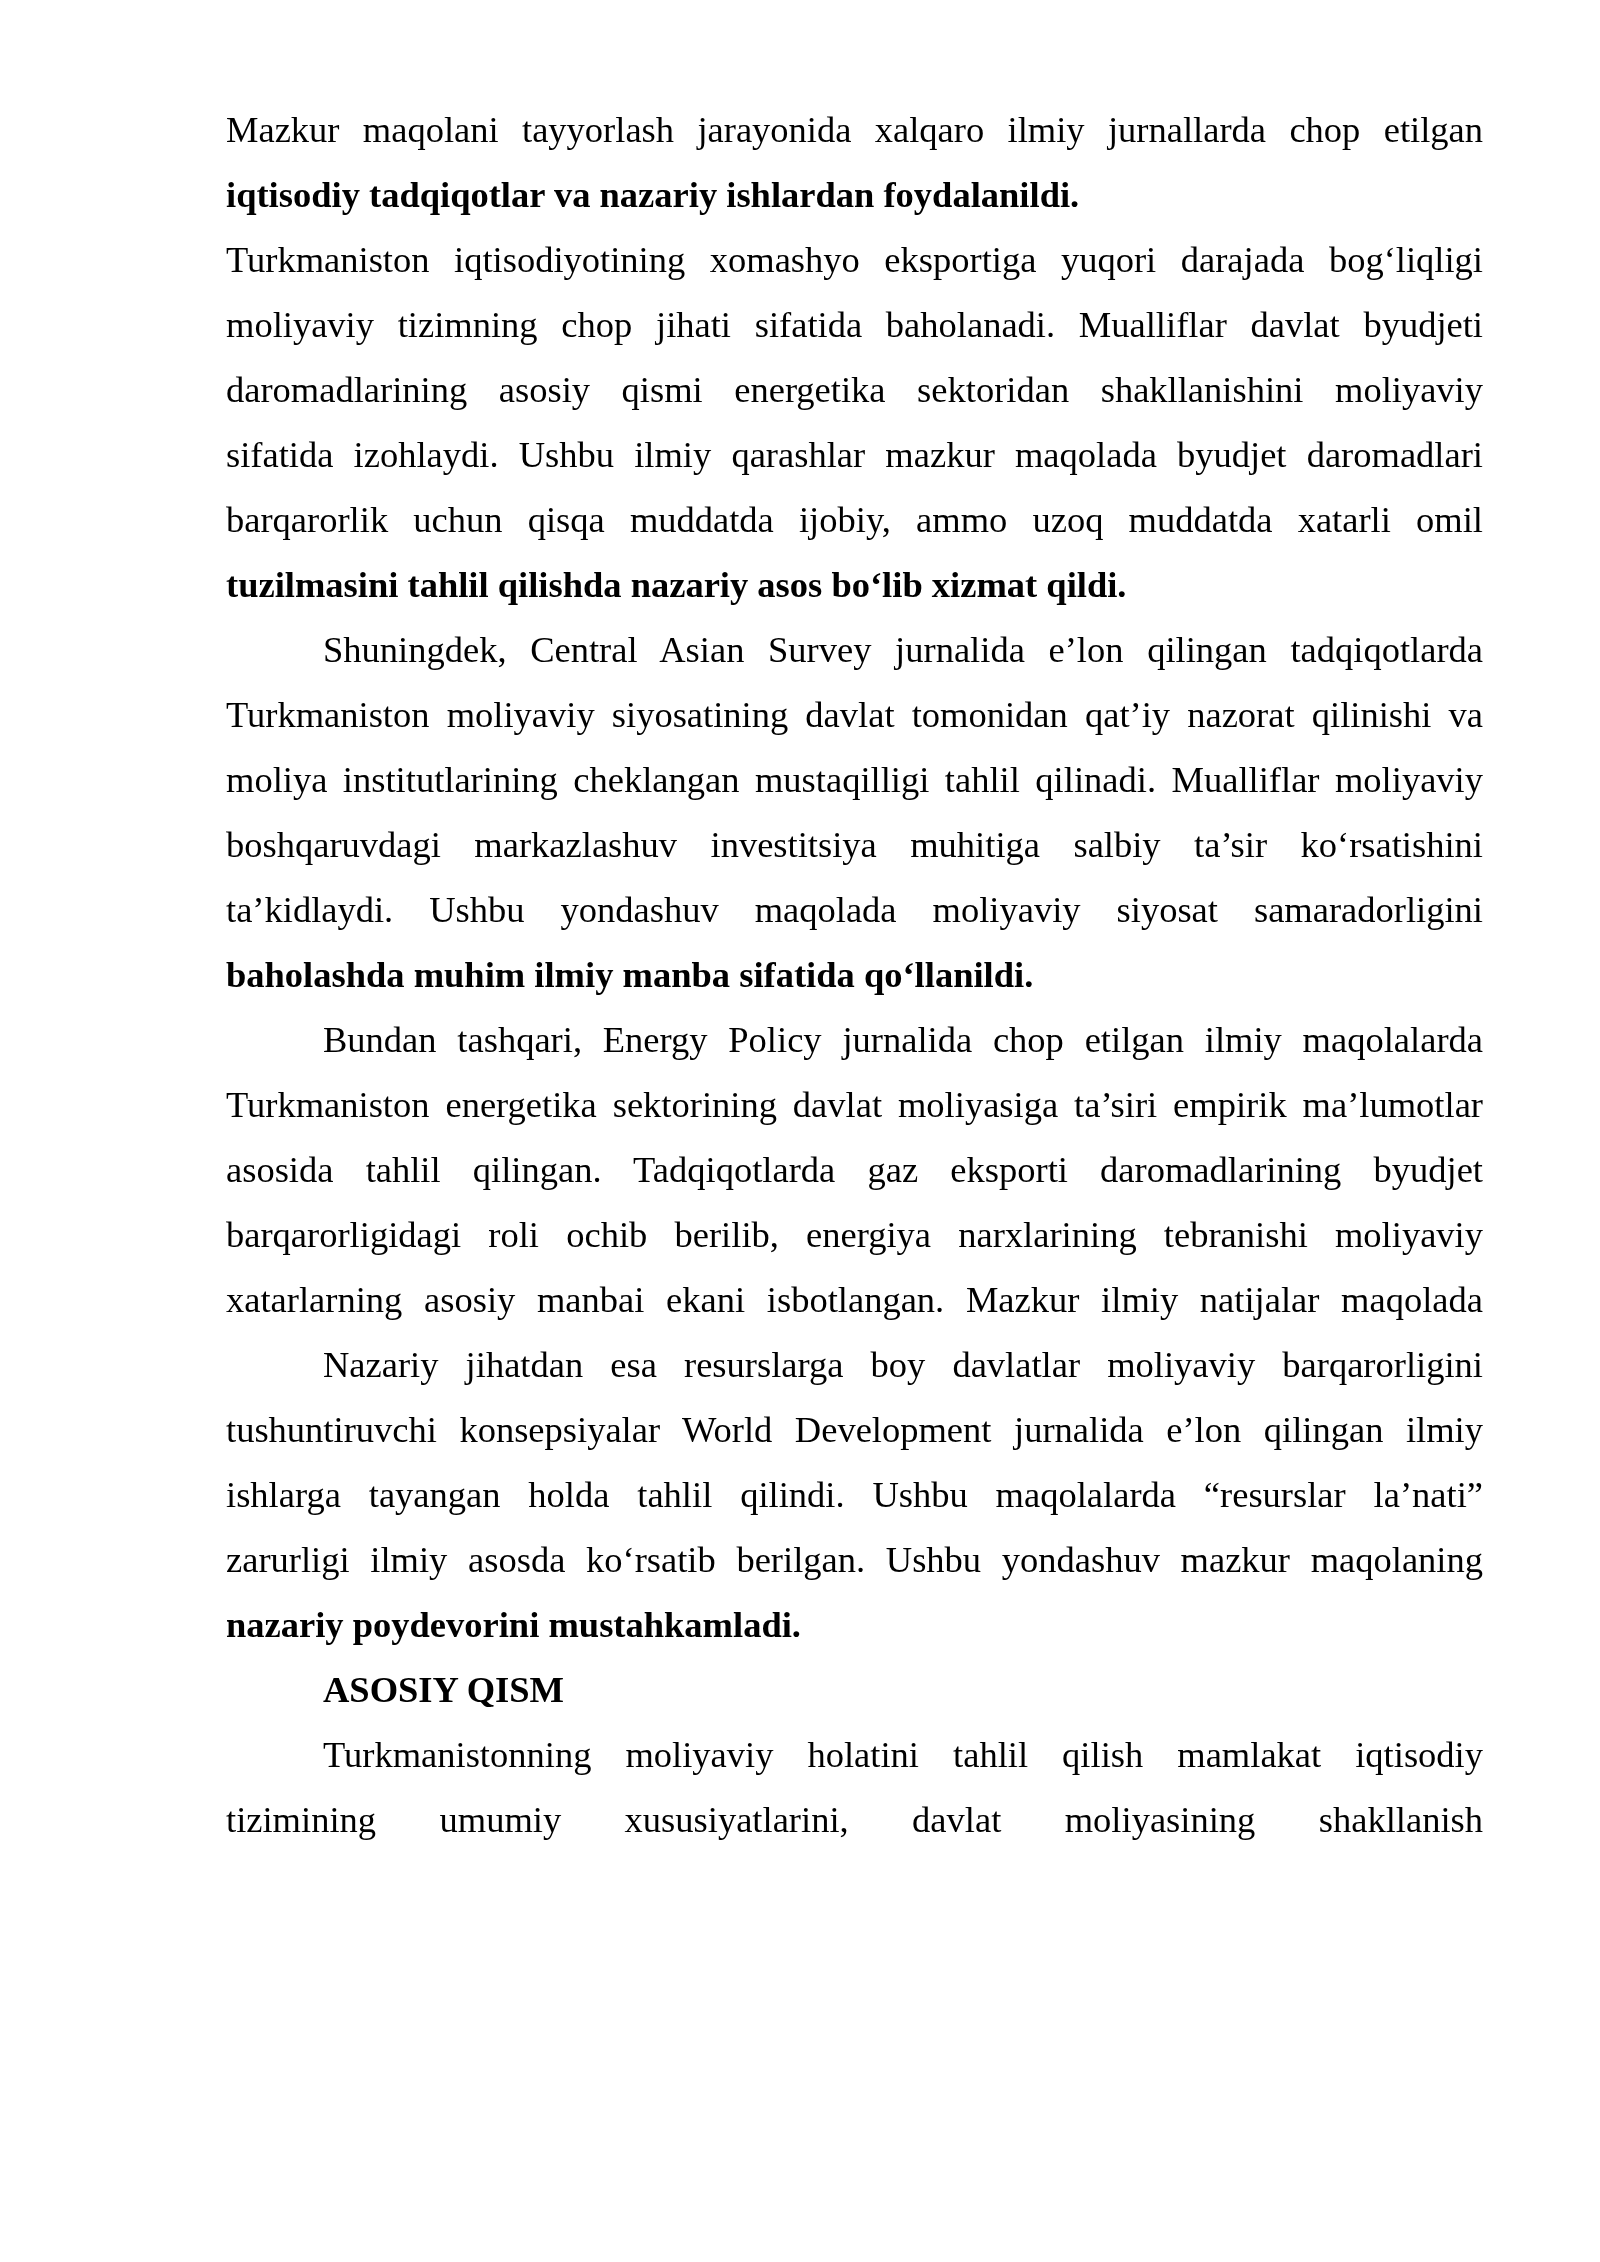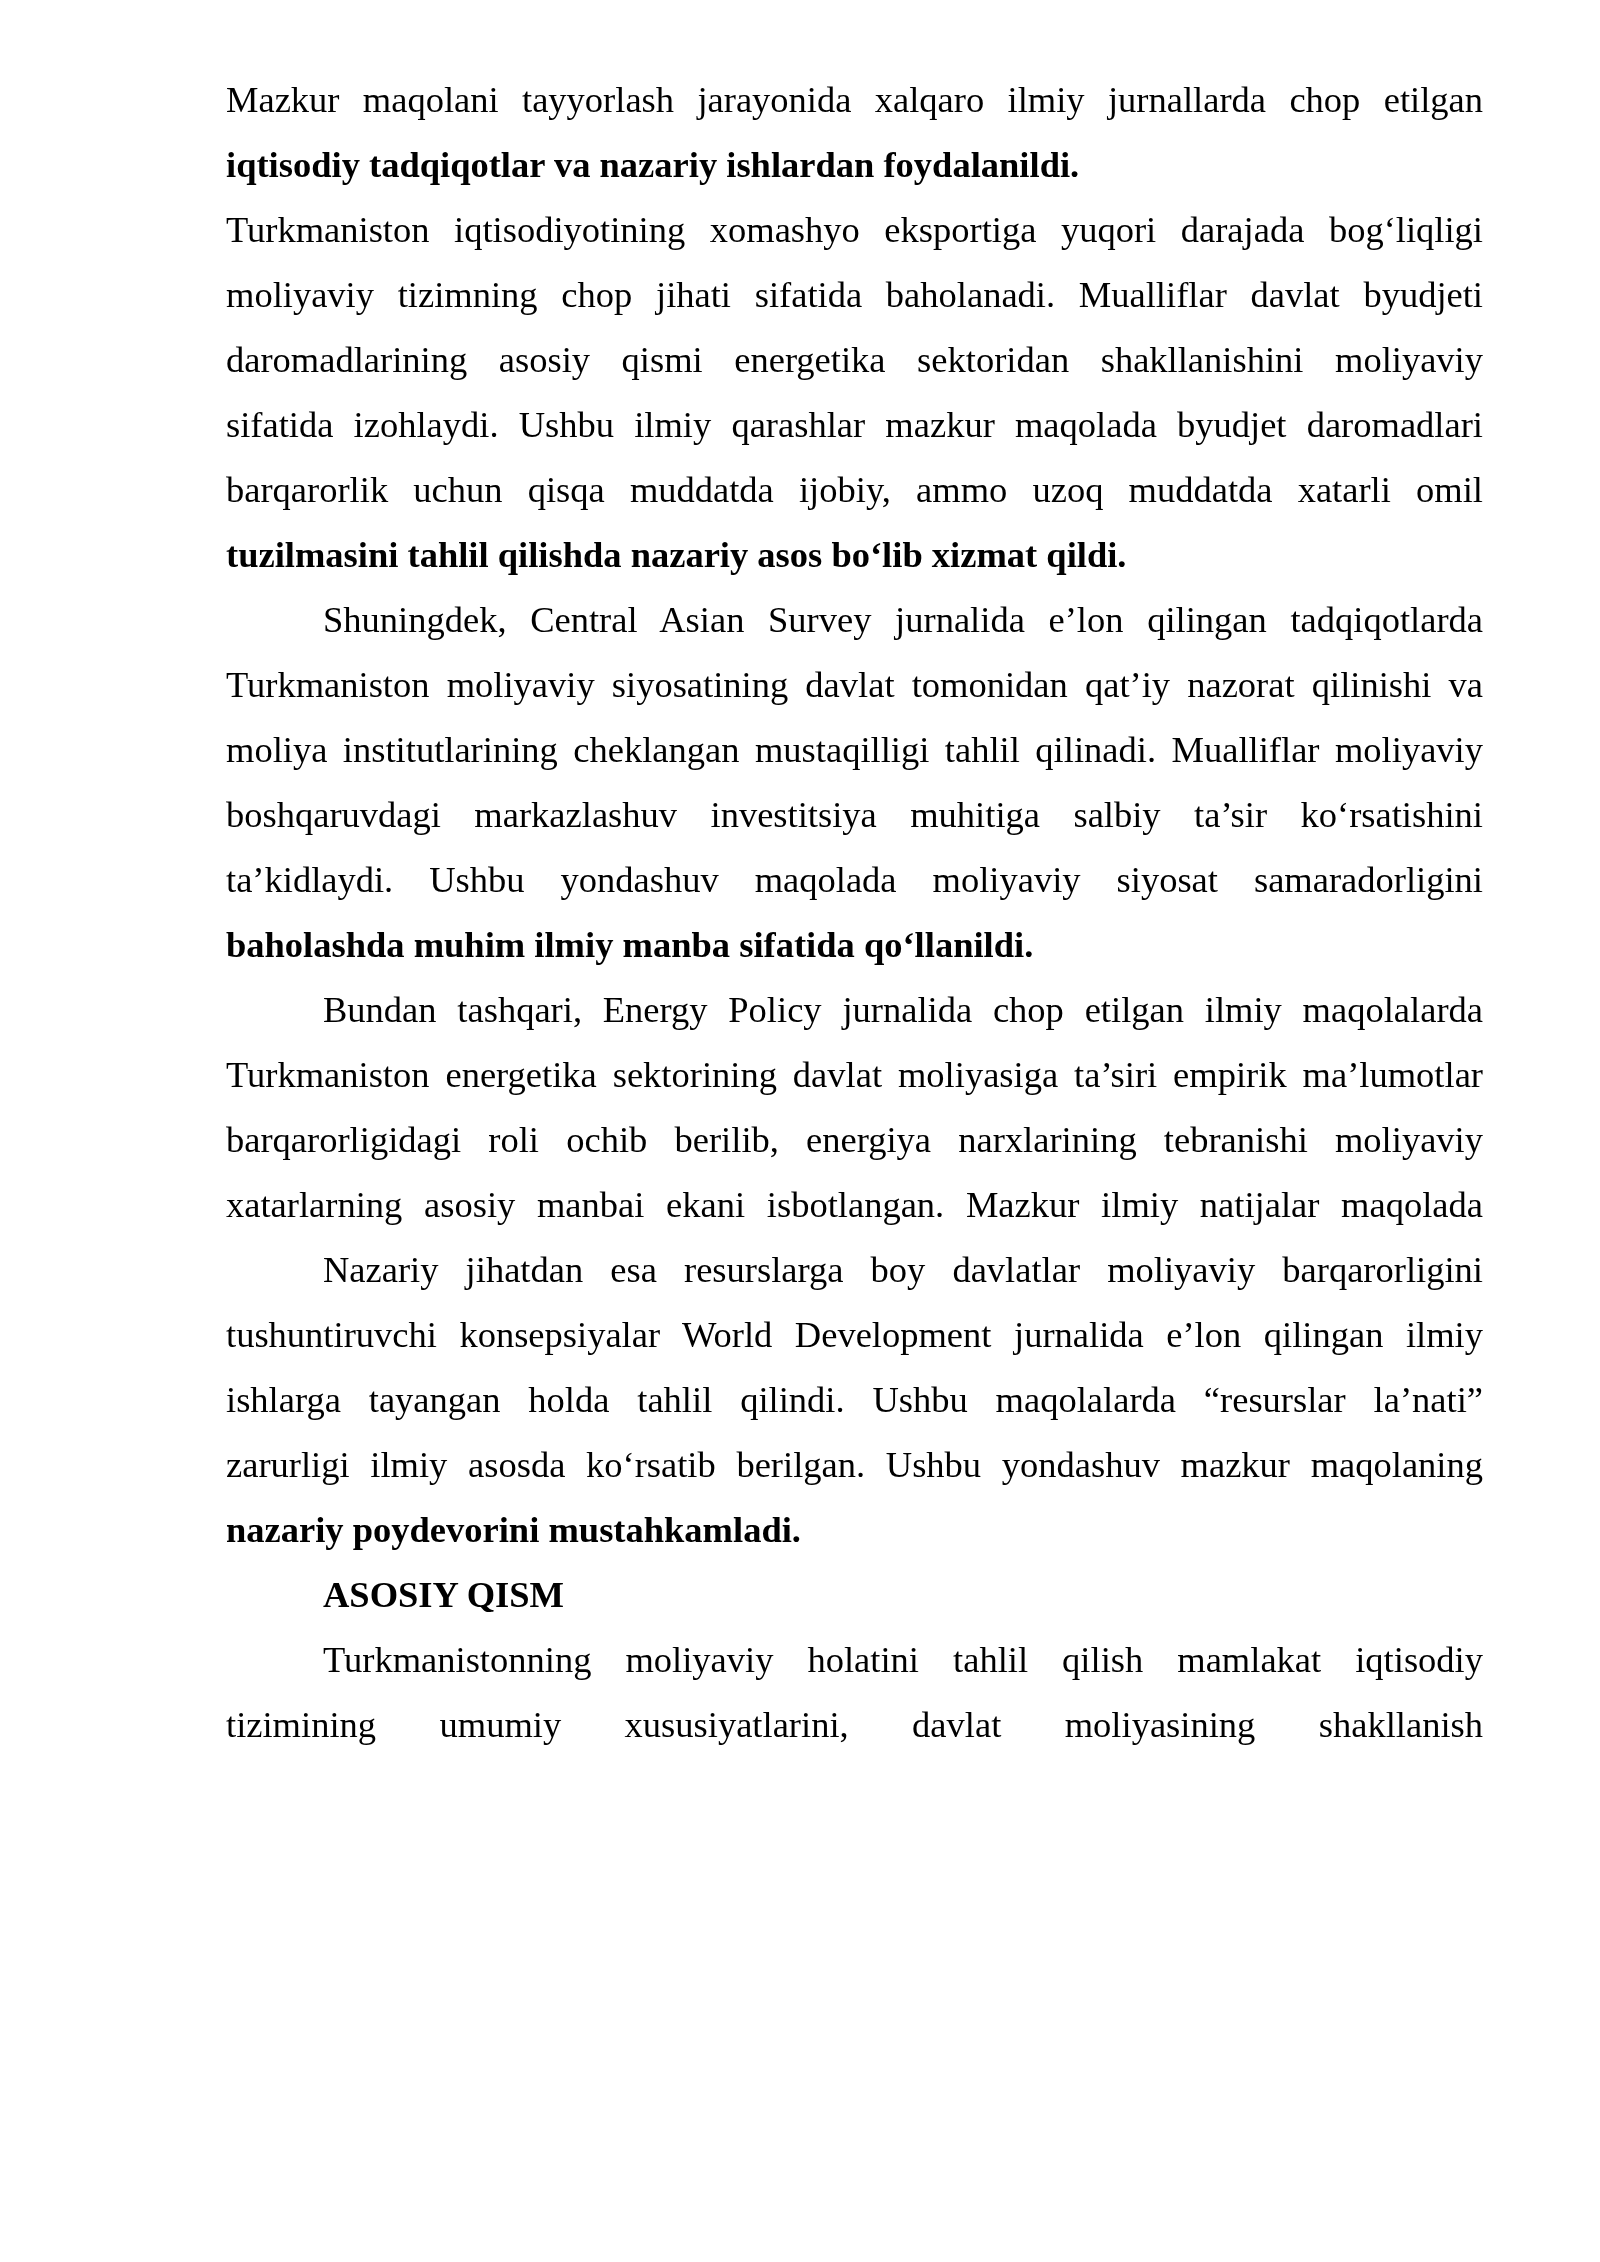--- a/index.html
+++ b/index.html
@@ -9,21 +9,21 @@
     position: relative;
     width: 1600px;
     height: 2262px;
     background: #ffffff;
     overflow: hidden;
   }
 
   .content {
     margin-left: 226px;
     width: 1257px;
-    padding-top: 67px;
+    padding-top: 97px;
     font-family: "Liberation Serif", "DejaVu Serif", serif;
     font-size: 36.5px;
     line-height: 65px;
     color: #000000;
   }
 
   .para { margin: 0; padding: 0; }
 
   
   .ln {
@@ -69,20 +69,21 @@
       <span class="ln">Turkmaniston moliyaviy siyosatining davlat tomonidan qat’iy nazorat qilinishi va</span>
       <span class="ln">moliya institutlarining cheklangan mustaqilligi tahlil qilinadi. Mualliflar moliyaviy</span>
       <span class="ln">boshqaruvdagi markazlashuv investitsiya muhitiga salbiy ta’sir ko‘rsatishini</span>
       <span class="ln">ta’kidlaydi. Ushbu yondashuv maqolada moliyaviy siyosat samaradorligini</span>
       <span class="ln last">baholashda muhim ilmiy manba sifatida qo‘llanildi.</span>
     </div>
 
     <div class="para">
       <span class="ln ind">Bundan tashqari, Energy Policy jurnalida chop etilgan ilmiy maqolalarda</span>
       <span class="ln">Turkmaniston energetika sektorining davlat moliyasiga ta’siri empirik ma’lumotlar</span>
+      <span class="ln">asosida tahlil qilingan. Tadqiqotlarda gaz eksporti daromadlarining byudjet</span>
       <span class="ln">barqarorligidagi roli ochib berilib, energiya narxlarining tebranishi moliyaviy</span>
       <span class="ln">xatarlarning asosiy manbai ekani isbotlangan. Mazkur ilmiy natijalar maqolada</span>
     </div>
 
     <div class="para">
       <span class="ln ind">Nazariy jihatdan esa resurslarga boy davlatlar moliyaviy barqarorligini</span>
       <span class="ln">tushuntiruvchi konsepsiyalar World Development jurnalida e’lon qilingan ilmiy</span>
       <span class="ln">ishlarga tayangan holda tahlil qilindi. Ushbu maqolalarda “resurslar la’nati”</span>
       <span class="ln">zarurligi ilmiy asosda ko‘rsatib berilgan. Ushbu yondashuv mazkur maqolaning</span>
       <span class="ln last">nazariy poydevorini mustahkamladi.</span>

